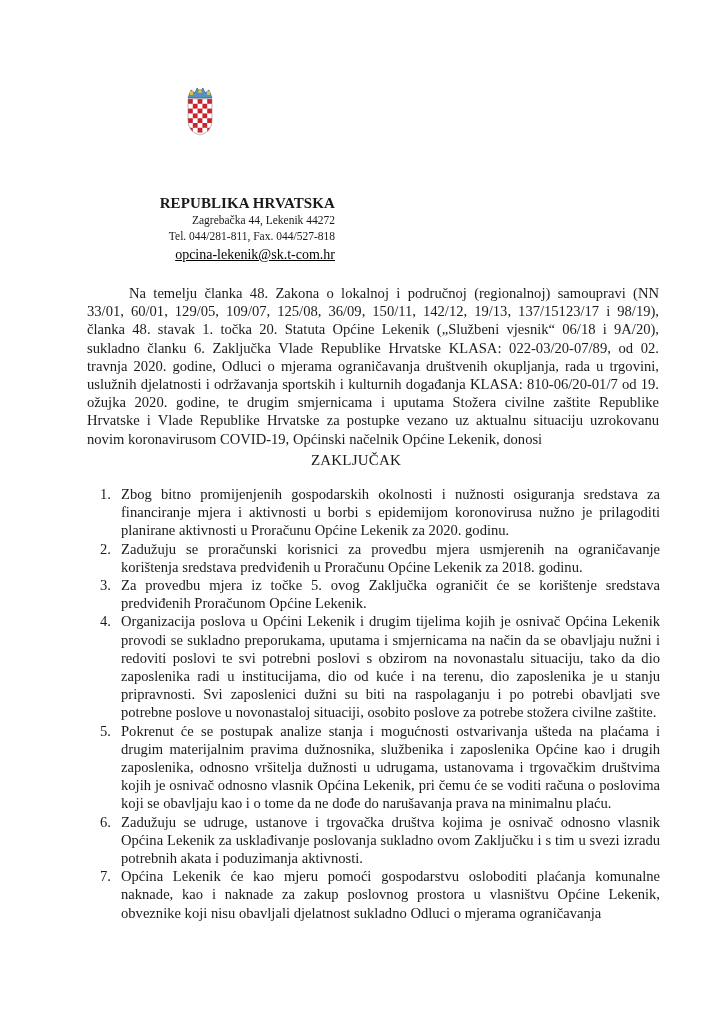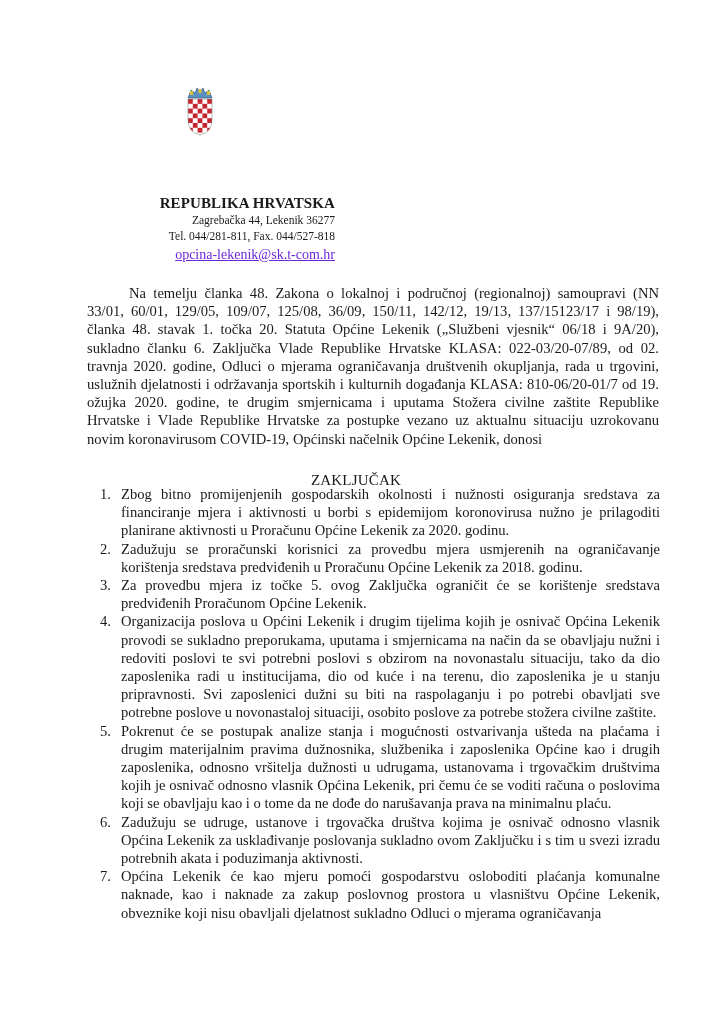--- a/index.html
+++ b/index.html
@@ -8,28 +8,28 @@
     font-family: "Liberation Serif", serif; color: #1a1a1a;
   }
   .page { position: absolute; left: 0; top: 0; width: 724px; height: 1024px; }
 
   .coat { position: absolute; left: 186px; top: 86px; width: 28px; height: 50px; }
 
   .header { position: absolute; left: 105px; top: 152px; width: 230px; text-align: right; margin-top: 42px; }
   .header .l1, .header .l2, .header .l3 { font-weight: bold; font-size: 15px; line-height: 18px; letter-spacing: 0.1px; }
   .header .l4 { font-weight: bold; font-size: 14px; line-height: 18px; }
   .header .l5, .header .l6 { font-size: 11.5px; line-height: 16px; }
-  .header .l7 { font-size: 14px; line-height: 20px; color: #6d28d9; text-decoration: underline; margin-top: 1px; }
+  .header .l7 { font-size: 14px; line-height: 20px; color: #000000; text-decoration: underline; margin-top: 1px; }
 
   .intro {
     position: absolute; left: 87px; top: 284px; width: 572px;
     font-size: 14.6px; line-height: 18.2px; text-align: justify; text-indent: 42px;
   }
 
-  .title { position: absolute; left: 0; width: 712px; top: 472px; text-align: center; font-size: 15px; letter-spacing: 0.2px; }
+  .title { position: absolute; left: 0; width: 712px; top: 452px; text-align: center; font-size: 15px; letter-spacing: 0.2px; }
 
   .list { position: absolute; left: 100px; top: 485px; width: 560px; margin: 0; padding: 0; list-style: none; }
   .list li {
     position: relative; padding-left: 21px; font-size: 14.6px; line-height: 18.2px;
     text-align: justify; margin-bottom: 0;
   }
   .list li .num { position: absolute; left: 0; top: 0; }
 </style>
 </head>
 <body>
@@ -67,21 +67,21 @@
         <rect x="2" y="41.8" width="4.8" height="4.8"></rect>
           <rect x="11.6" y="41.8" width="4.8" height="4.8"></rect>
           <rect x="21.2" y="41.8" width="4.8" height="4.8"></rect>
       </g>
     </g>
     <path d="M2 13 H26 V34 Q26 46 14 49 Q2 46 2 34 Z" fill="none" stroke="#8a8a8a" stroke-width="0.6"></path>
   </svg>
 
   <div class="header">
     <div class="l1">REPUBLIKA HRVATSKA</div>
-    <div class="l5">Zagrebačka 44, Lekenik 36277</div>
+    <div class="l5">Zagrebačka 44, Lekenik 44272</div>
     <div class="l6">Tel. 044/281-811, Fax. 044/527-818</div>
     <div class="l7">opcina-lekenik@sk.t-com.hr</div>
   </div>
 
   <div class="intro">Na temelju članka 48. Zakona o lokalnoj i područnoj (regionalnoj) samoupravi (NN 33/01, 60/01, 129/05, 109/07, 125/08, 36/09, 150/11, 142/12, 19/13, 137/15123/17 i 98/19), članka 48. stavak 1. točka 20. Statuta Općine Lekenik („Službeni vjesnik“ 06/18 i 9A/20), sukladno članku 6. Zaključka Vlade Republike Hrvatske KLASA: 022-03/20-07/89, od 02. travnja 2020. godine, Odluci o mjerama ograničavanja društvenih okupljanja, rada u trgovini, uslužnih djelatnosti i održavanja sportskih i kulturnih događanja KLASA: 810-06/20-01/7 od 19. ožujka 2020. godine, te drugim smjernicama i uputama Stožera civilne zaštite Republike Hrvatske i Vlade Republike Hrvatske za postupke vezano uz aktualnu situaciju uzrokovanu novim koronavirusom COVID-19, Općinski načelnik Općine Lekenik, donosi</div>
 
   <div class="title">ZAKLJUČAK</div>
 
   <ol class="list">
     <li><span class="num">1.</span><span>Zbog bitno promijenjenih gospodarskih okolnosti i nužnosti osiguranja sredstava za financiranje mjera i aktivnosti u borbi s epidemijom koronovirusa nužno je prilagoditi planirane aktivnosti u Proračunu Općine Lekenik za 2020. godinu.</span></li>

